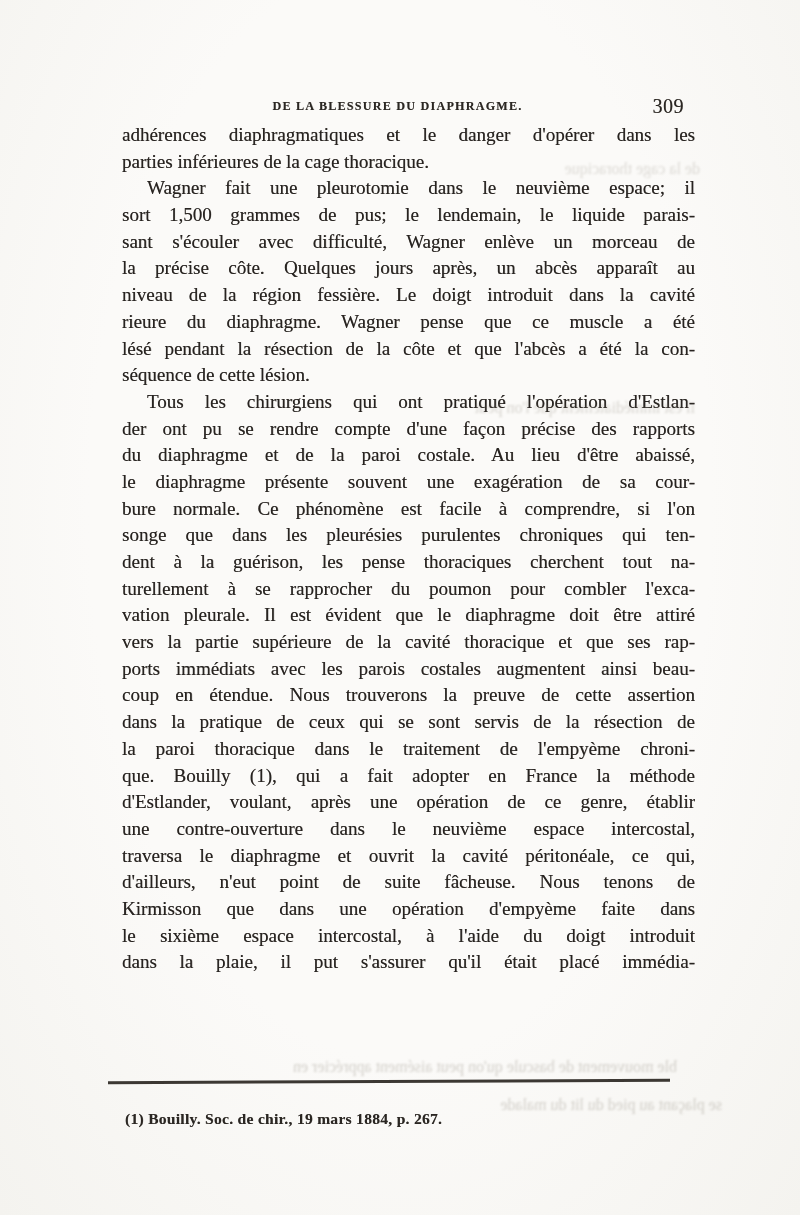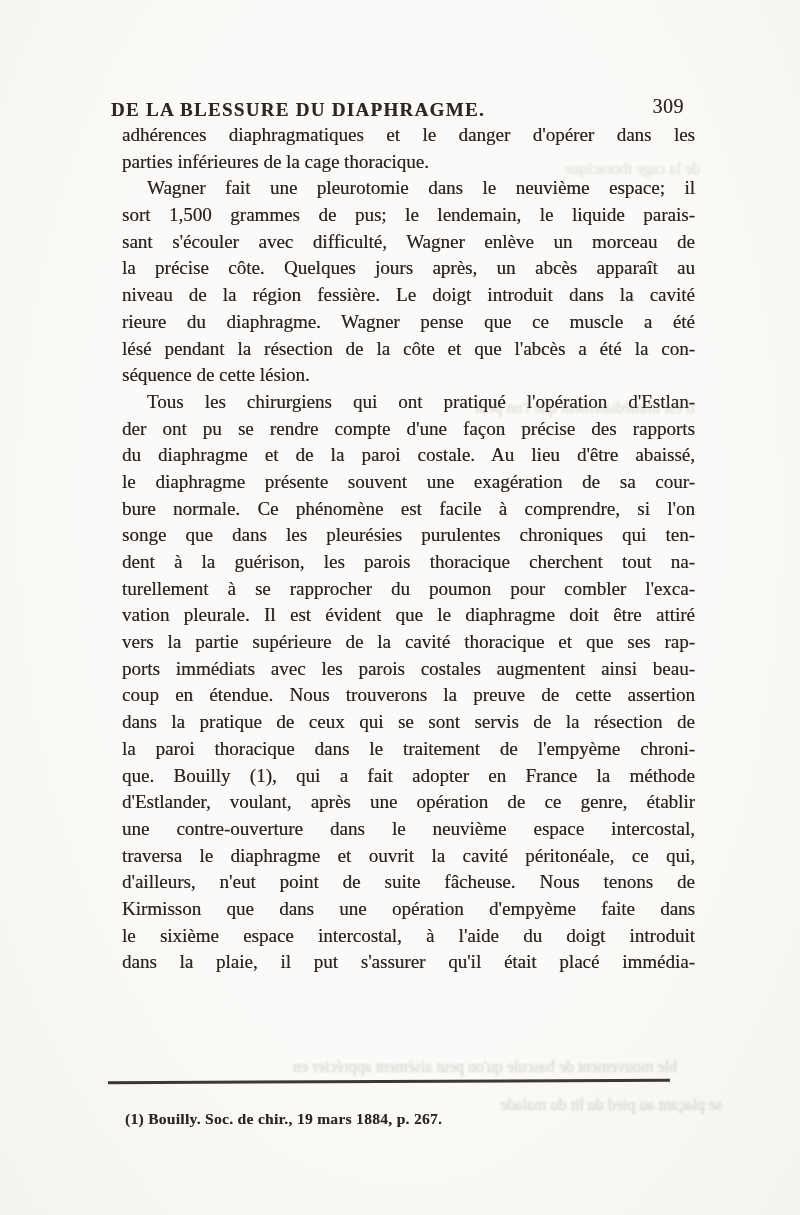--- a/index.html
+++ b/index.html
@@ -9,22 +9,22 @@
     height: 1215px;
     margin: 0 auto;
     background: radial-gradient(ellipse at 50% 42%, #fbfaf8 55%, #f4f3ef 100%);
     font-family: "Liberation Serif", "DejaVu Serif", serif;
     color: #272320;
     overflow: hidden;
   }
   .running-header {
     position: absolute;
     top: 99px; left: 111px; width: 573px;
-    text-align: left;
-    font-size: 19px;
+    text-align: center;
+    font-size: 12px;
     font-weight: bold;
     letter-spacing: 1.3px;
     color: #2b2723;
     text-shadow: 0.3px 0.2px 0 rgba(43,39,35,0.5);
   }
   .page-number {
     position: absolute;
     top: 95px; right: 116px;
     font-size: 20px;
     letter-spacing: 0.5px;
@@ -97,21 +97,21 @@
       <div class="line">niveau de la région fessière. Le doigt introduit dans la cavité</div>
       <div class="line">rieure du diaphragme. Wagner pense que ce muscle a été</div>
       <div class="line">lésé pendant la résection de la côte et que l'abcès a été la con-</div>
       <div class="line para-end">séquence de cette lésion.</div>
       <div class="line indent">Tous les chirurgiens qui ont pratiqué l'opération d'Estlan-</div>
       <div class="line">der ont pu se rendre compte d'une façon précise des rapports</div>
       <div class="line">du diaphragme et de la paroi costale. Au lieu d'être abaissé,</div>
       <div class="line">le diaphragme présente souvent une exagération de sa cour-</div>
       <div class="line">bure normale. Ce phénomène est facile à comprendre, si l'on</div>
       <div class="line">songe que dans les pleurésies purulentes chroniques qui ten-</div>
-      <div class="line">dent à la guérison, les parois thoracique cherchent tout na-</div>
+      <div class="line">dent à la guérison, les pense thoraciques cherchent tout na-</div>
       <div class="line">turellement à se rapprocher du poumon pour combler l'exca-</div>
       <div class="line">vation pleurale. Il est évident que le diaphragme doit être attiré</div>
       <div class="line">vers la partie supérieure de la cavité thoracique et que ses rap-</div>
       <div class="line">ports immédiats avec les parois costales augmentent ainsi beau-</div>
       <div class="line">coup en étendue. Nous trouverons la preuve de cette assertion</div>
       <div class="line">dans la pratique de ceux qui se sont servis de la résection de</div>
       <div class="line">la paroi thoracique dans le traitement de l'empyème chroni-</div>
       <div class="line">que. Bouilly (1), qui a fait adopter en France la méthode</div>
       <div class="line">d'Estlander, voulant, après une opération de ce genre, établir</div>
       <div class="line">une contre-ouverture dans le neuvième espace intercostal,</div>

